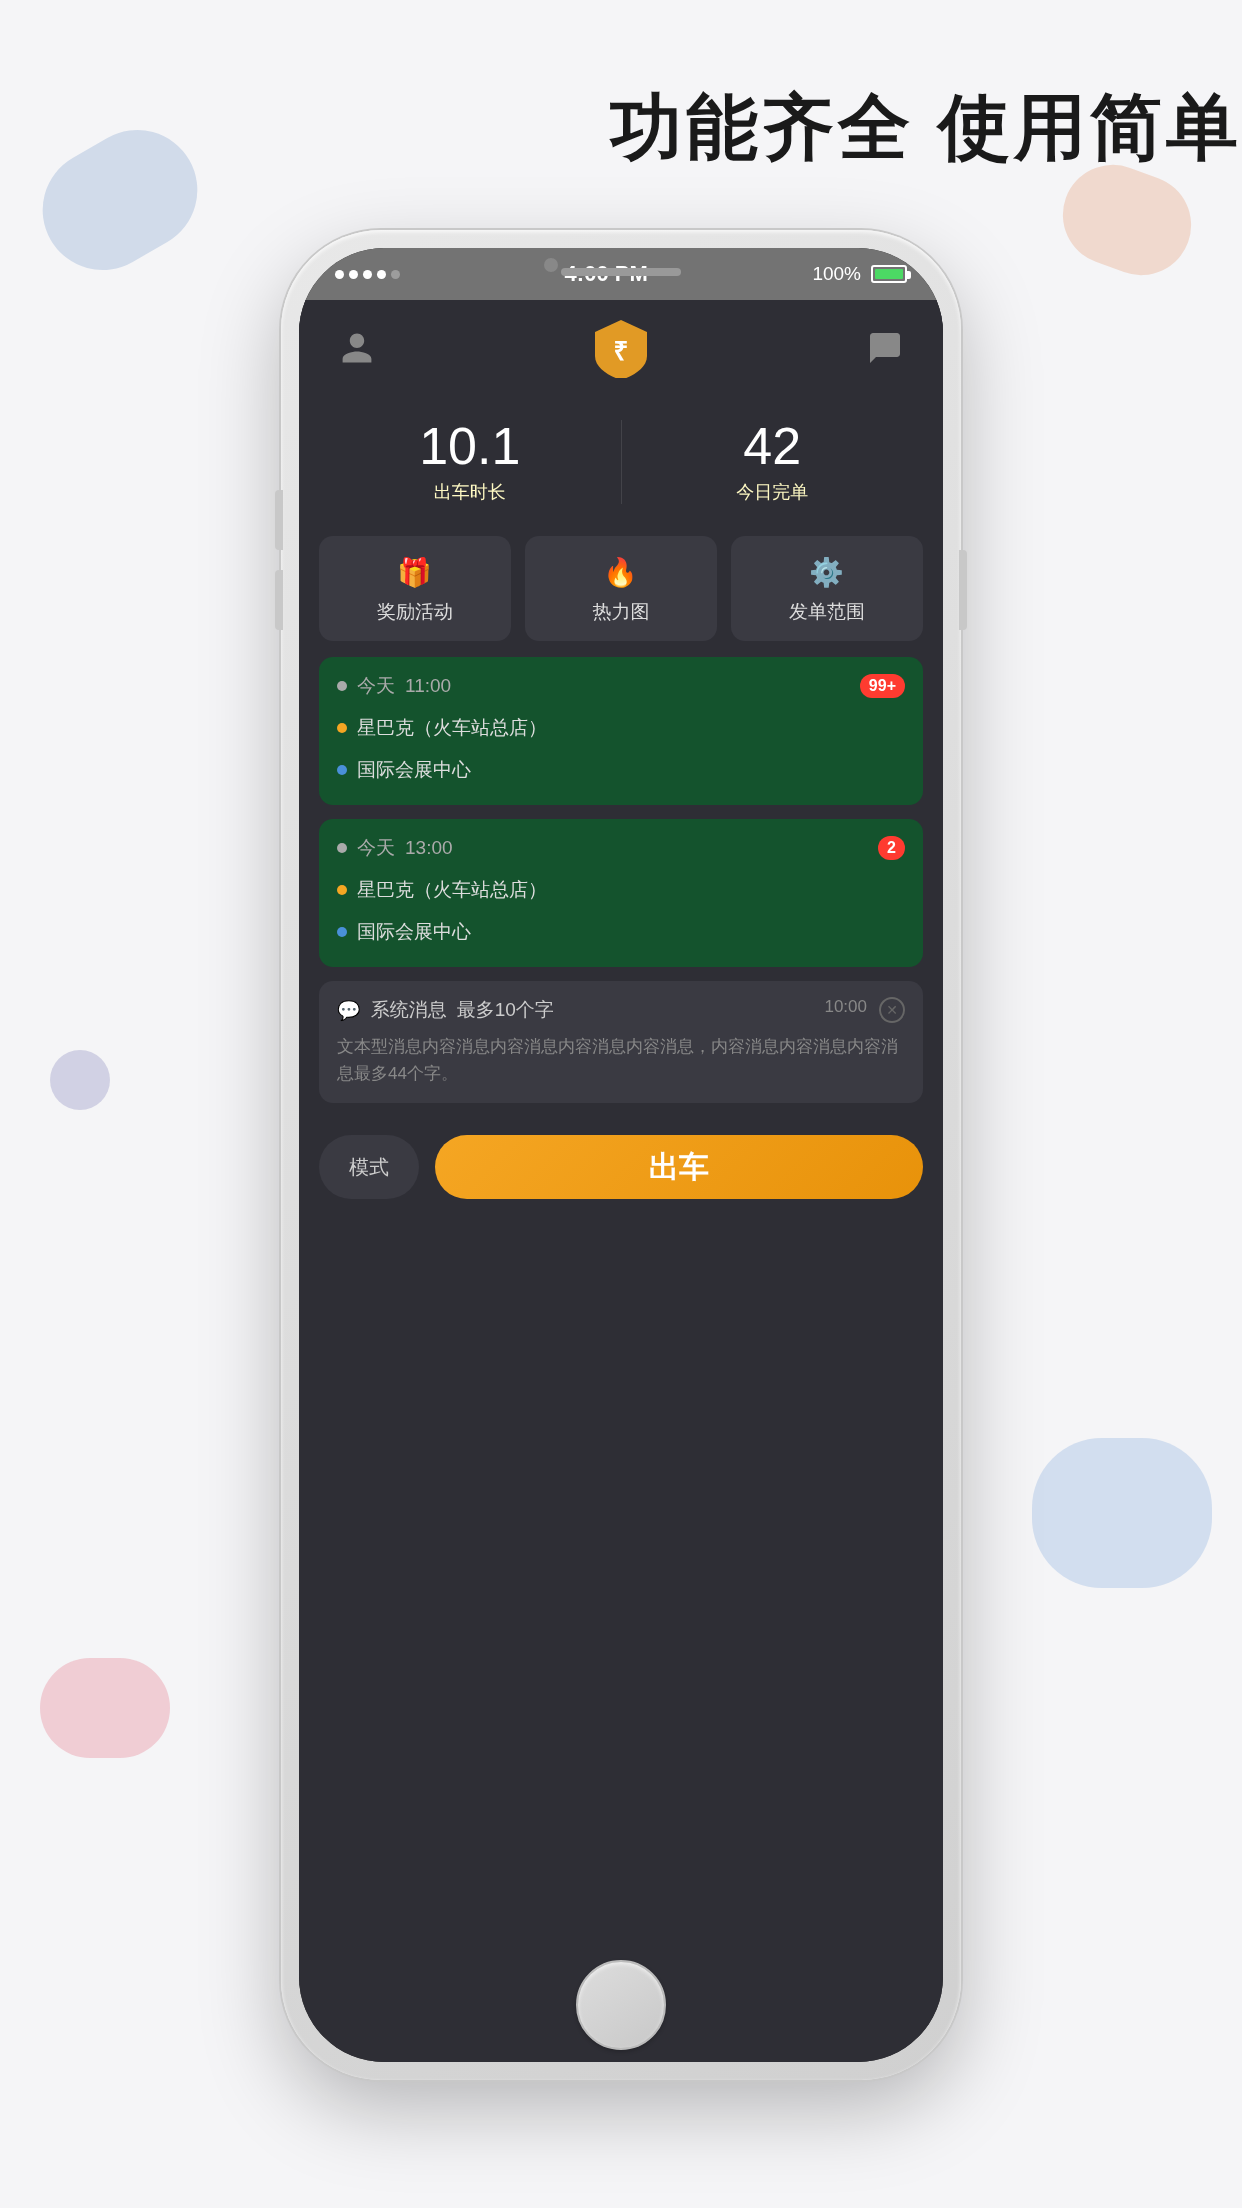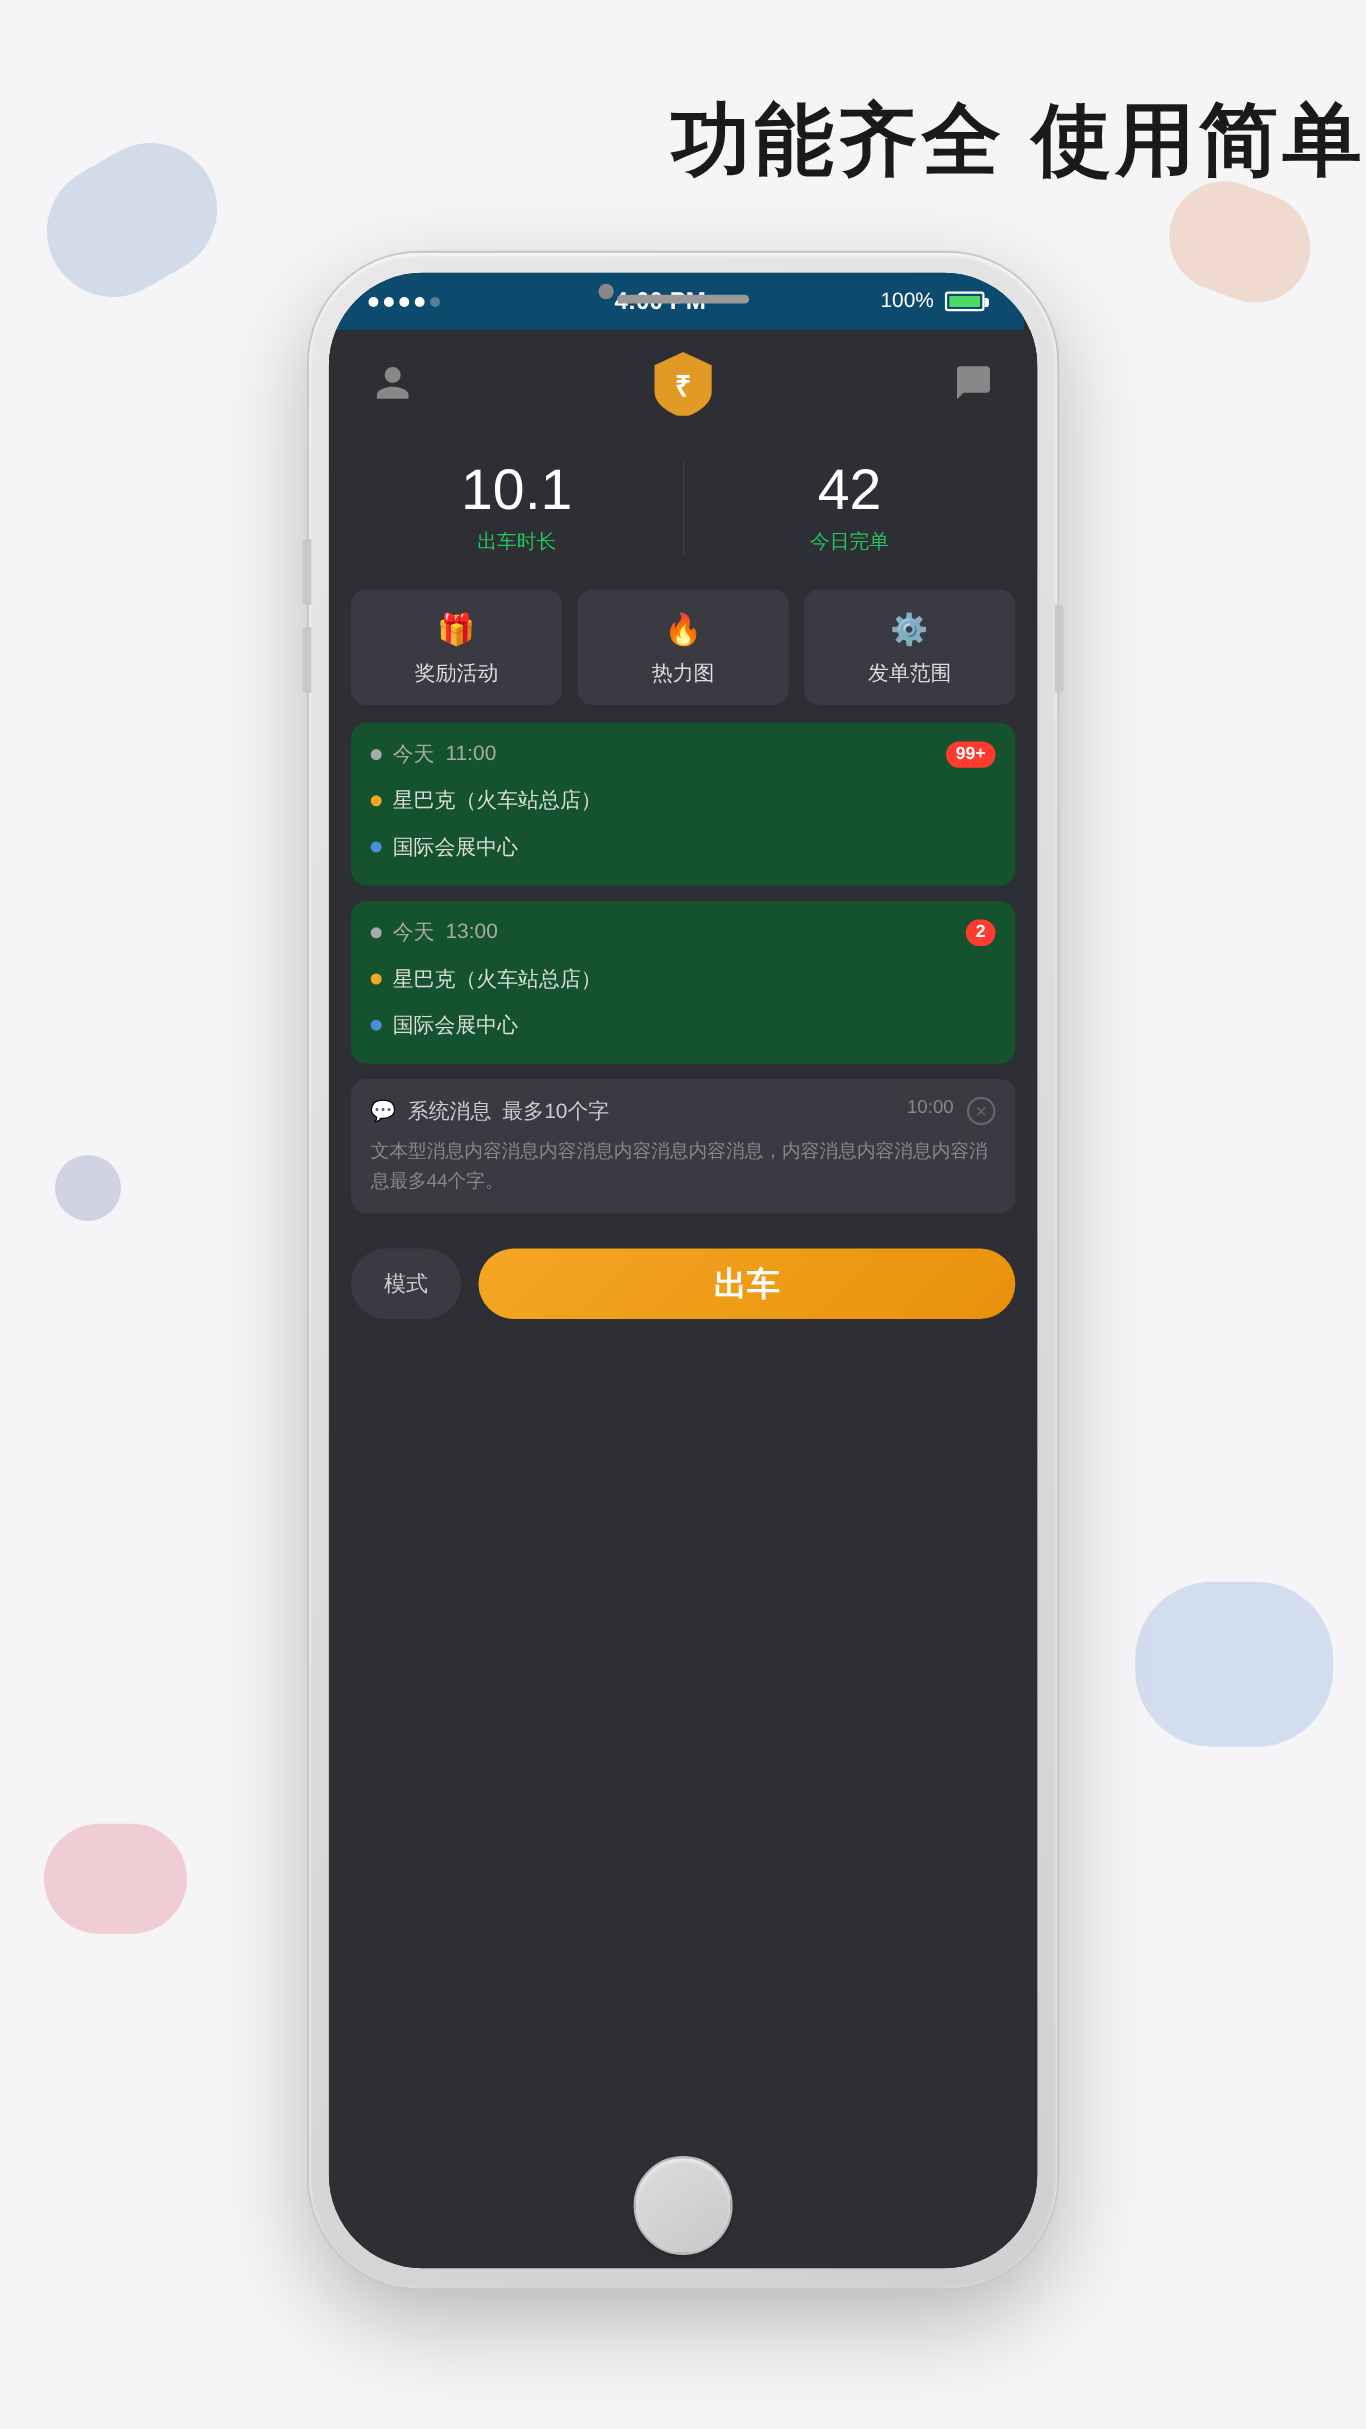--- a/index.html
+++ b/index.html
@@ -90,23 +90,23 @@
       position: absolute;
       top: 18px; left: 18px; right: 18px; bottom: 18px;
       background: #2a2a2a;
       border-radius: 85px;
       overflow: hidden;
     }
 
     
     .status-bar {
       position: absolute;
-      top: 0; left: 0; right: 12px;
+      top: 0; left: 0; right: 0;
       height: 52px;
-      background: #0c4a6e;
+      background: #737373;
       display: flex;
       align-items: center;
       justify-content: space-between;
       padding: 0 36px;
       z-index: 10;
     }
     .status-signal {
       display: flex; gap: 5px; align-items: flex-end;
     }
     .signal-dot {
@@ -183,21 +183,21 @@
       border-left: 1px solid rgba(255,255,255,0.1);
     }
     .stat-value {
       font-size: 52px;
       font-weight: 400;
       color: #fff;
       line-height: 1;
     }
     .stat-label {
       font-size: 18px;
-      color: #22c55e;
+      color: #fef9c3;
       margin-top: 8px;
       font-family: Liberation Serif, serif;
     }
 
     
     .quick-actions {
       display: flex;
       justify-content: space-between;
       padding: 16px 20px;
       gap: 14px;

